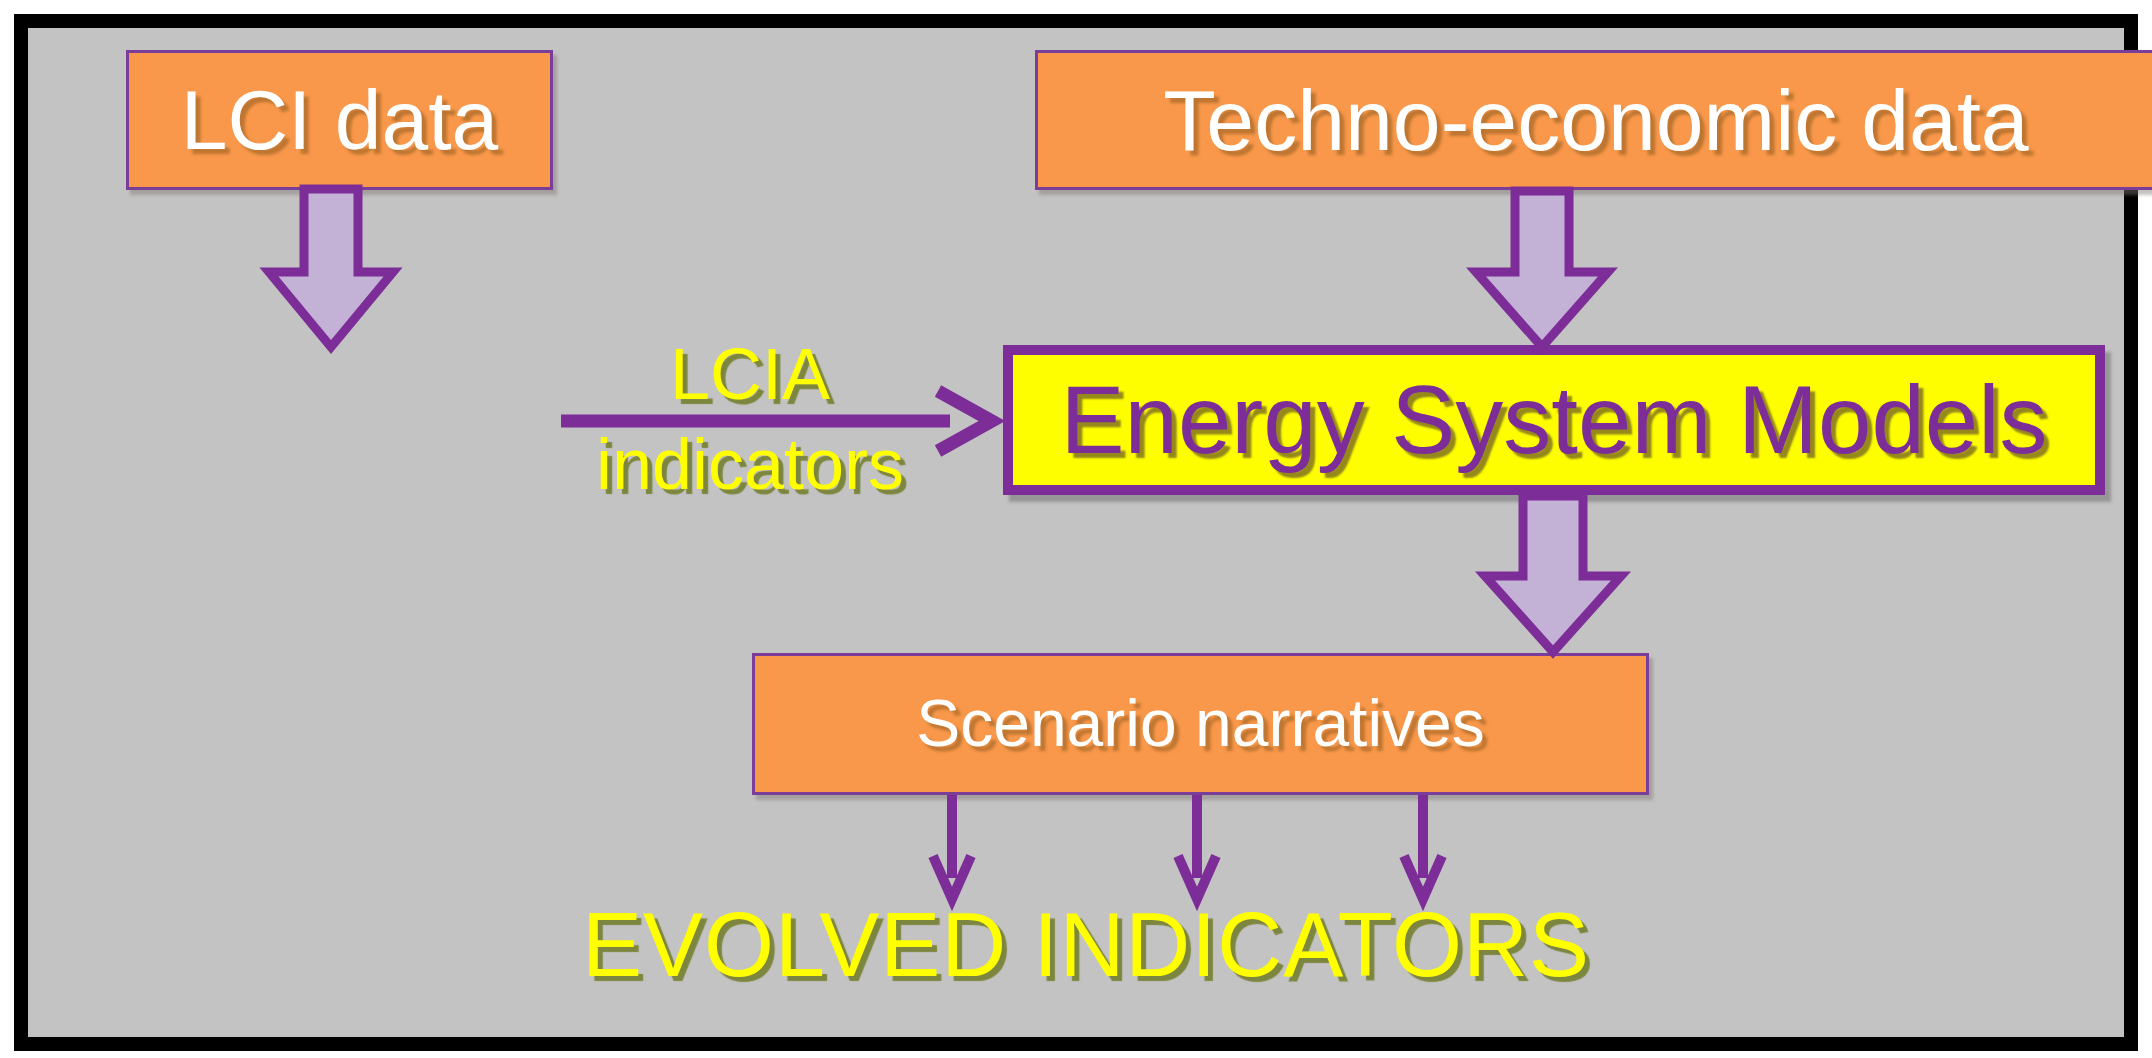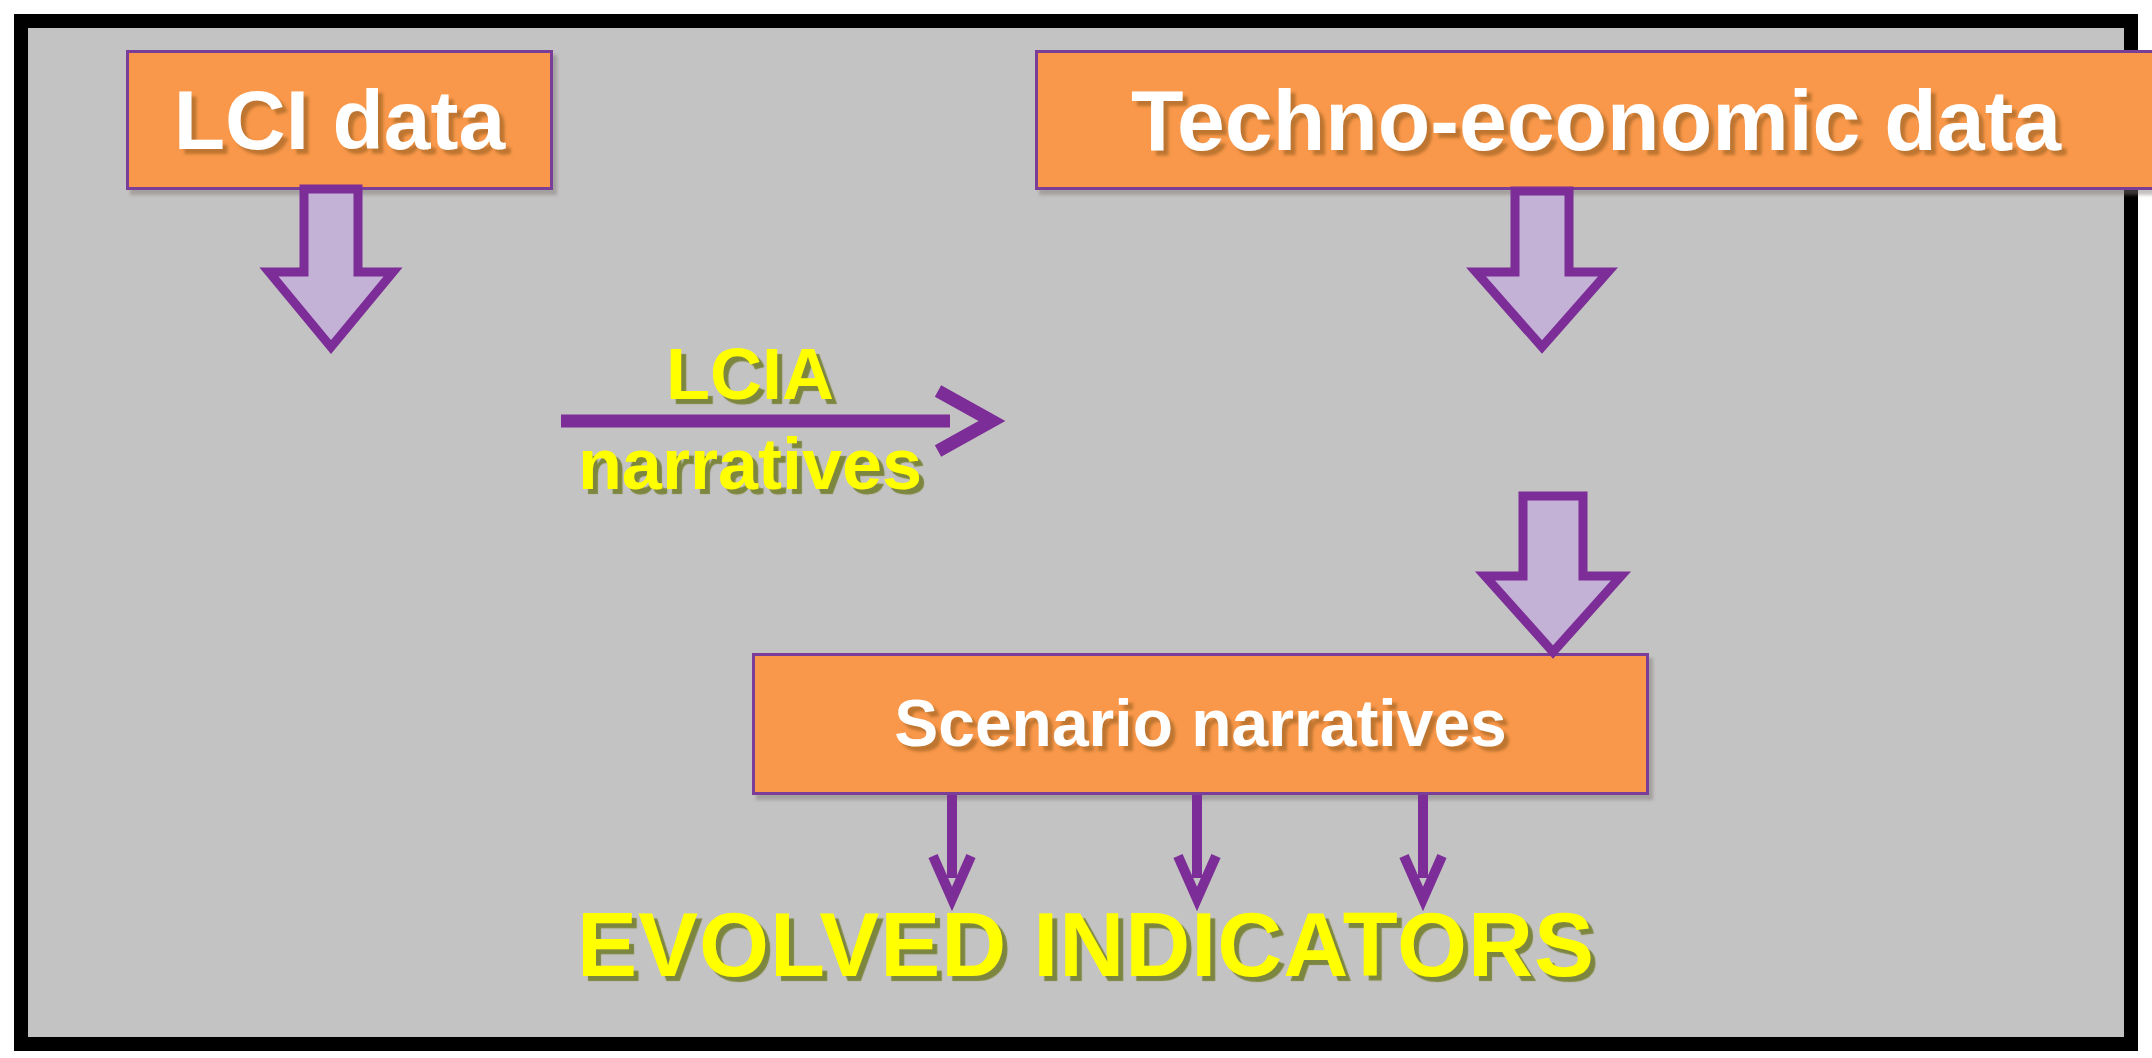--- a/index.html
+++ b/index.html
@@ -13,21 +13,21 @@
     --label-yellow: #ffff00;
   }
   * { margin: 0; padding: 0; box-sizing: border-box; }
   html, body { background: var(--background); }
   .stage {
     position: relative;
     width: 2152px;
     height: 1058px;
     background: var(--background);
     font-family: "Liberation Sans", sans-serif;
-    font-weight: bold;
+    font-weight: normal;
     overflow: hidden;
   }
   .frame {
     position: absolute;
     left: 14px; top: 14px; right: 14px; bottom: 7px;
     border: 14px solid var(--frame);
     background: var(--canvas);
   }
   .arrow-layer {
     position: absolute;
@@ -87,20 +87,23 @@
 
 <div class="stage">
   <div class="frame"></div>
 
   <div class="node node-orange node-lci">
     <span>LCI data</span>
   </div>
   <div class="node node-orange node-techno">
     <span>Techno-economic data</span>
   </div>
+  <div class="node node-yellow node-esm">
+    <span>Energy System Models</span>
+  </div>
   <div class="node node-orange node-scenario">
     <span>Scenario narratives</span>
   </div>
 
   <svg class="arrow-layer" viewBox="0 0 2152 1058" xmlns="http://www.w3.org/2000/svg">
     <polygon class="block-arrow" points="304,189 358,189 358,272 393,272 331,347 269,272 304,272"></polygon>
     <polygon class="block-arrow" points="1515,191 1569,191 1569,272 1608,272 1542,347 1476,272 1515,272"></polygon>
     <polygon class="block-arrow" points="1523,496 1583,496 1583,576 1621,576 1553,652 1485,576 1523,576"></polygon>
 
     <g>
@@ -116,16 +119,16 @@
       <line class="thin-stroke" x1="1197" y1="795" x2="1197" y2="878" stroke-width="10"></line>
       <path class="thin-stroke" d="M 1178,856 L 1197,899 L 1216,856" stroke-width="10"></path>
     </g>
     <g>
       <line class="thin-stroke" x1="1423" y1="795" x2="1423" y2="878" stroke-width="10"></line>
       <path class="thin-stroke" d="M 1404,856 L 1423,899 L 1442,856" stroke-width="10"></path>
     </g>
   </svg>
 
   <div class="label-yellow label-lcia-top">LCIA</div>
-  <div class="label-yellow label-lcia-bottom">narratives</div>
+  <div class="label-yellow label-lcia-bottom">indicators</div>
 
   <div class="label-yellow label-evolved">EVOLVED INDICATORS</div>
 </div>
 
 </body></html>

